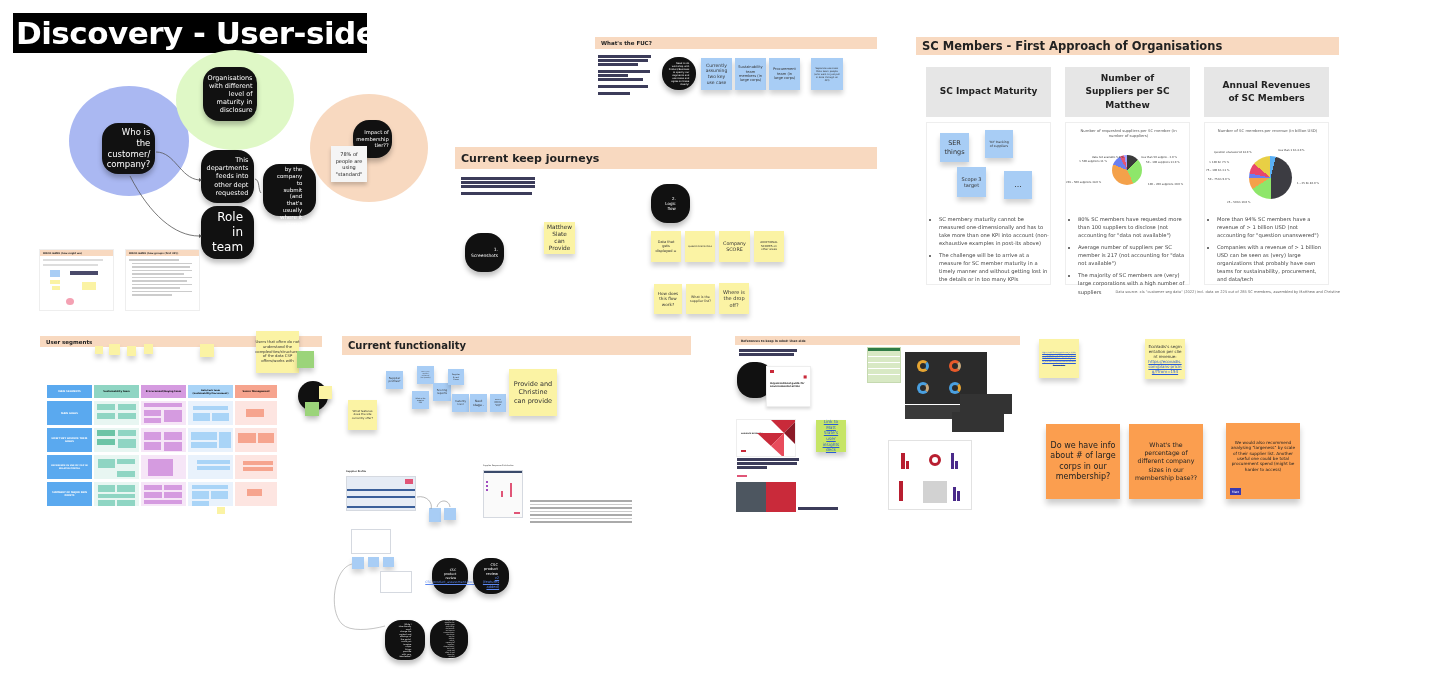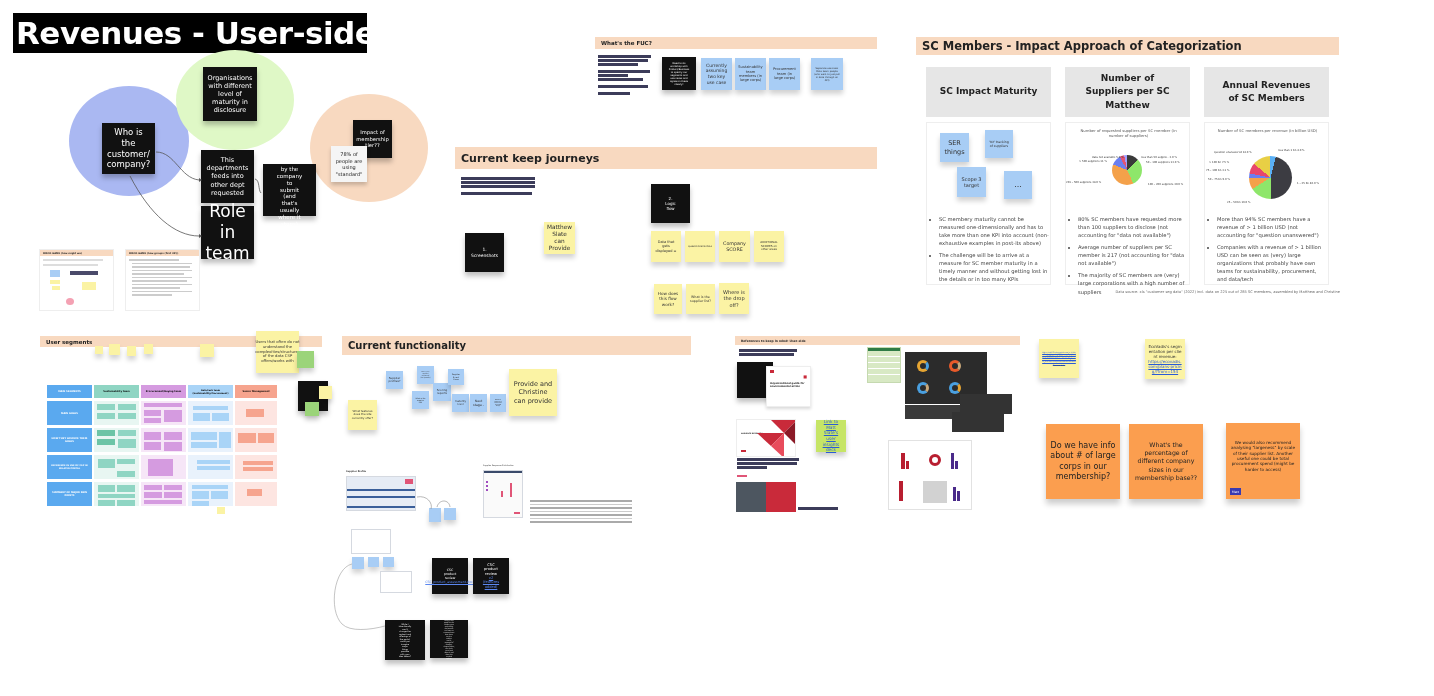--- a/index.html
+++ b/index.html
@@ -8,23 +8,24 @@
     font-family: "DejaVu Sans", "Liberation Sans", sans-serif; position: relative;
   }
   .abs { position: absolute; }
   .board-title {
     left: 13px; top: 13px; width: 354px; height: 40px; background: #000;
     color: #fff; font-weight: bold; font-size: 31px; line-height: 40px; padding-left: 3px;
     letter-spacing: -0.5px; white-space: nowrap; overflow: hidden;
   }
   .circle { border-radius: 50%; }
   .sticky-black {
-    background: #111; color: #fff; text-align: center; display: flex; align-items: center;
+    background: #111; color: #fff; text-align: right; display: flex; align-items: center;
     justify-content: center; box-shadow: 0 4px 5px rgba(0,0,0,0.25); padding: 15px;
     line-height: 1.25;
+    border-radius: 16px;
   }
   .sticky-white {
     background: #f5f5f5; color: #222; text-align: center; display: flex; align-items: center;
     justify-content: center; box-shadow: 0 3px 4px rgba(0,0,0,0.2); padding: 2px; line-height: 1.3;
   }
   .sticky-yellow {
     background: #fbf3a4; color: #333; text-align: center; display: flex; align-items: center;
     justify-content: center; box-shadow: 0 4px 5px rgba(0,0,0,0.18); padding: 3px; line-height: 1.25;
   }
   .sticky-blue {
@@ -52,31 +53,31 @@
   .cat-body { background: #fff; border: 1px solid #eee; }
   .bullets { font-size: 5.2px; color: #444; line-height: 1.55; padding-left: 8px; }
   .bullets li { margin-bottom: 4px; }
   .seg-cell { position: absolute; }
   .pie-label { position: absolute; font-size: 2.6px; color: #333; white-space: nowrap; }
   .gray-screenshot { background: #f1f3f6; border: 1px solid #d5d9e0; }
 </style>
 </head>
 <body>
 
-<div class="abs board-title">Revenues - User-side</div>
+<div class="abs board-title">Discovery - User-side</div>
 
 <div class="abs circle" style="left:69px;top:86px;width:120px;height:110px;background:#aab8f2;"></div>
 <div class="abs circle" style="left:176px;top:50px;width:118px;height:100px;background:#dff8c6;"></div>
 <div class="abs circle" style="left:310px;top:94px;width:118px;height:108px;background:#f8d9c0;"></div>
 
 <div class="abs sticky-black" style="left:203px;top:67px;width:54px;height:54px;font-size:6.5px;">Organisations with different level of maturity in disclosure</div>
 <div class="abs sticky-black" style="left:102px;top:123px;width:53px;height:51px;font-size:8.5px;">Who is the customer/ company?</div>
 <div class="abs sticky-black" style="left:201px;top:150px;width:53px;height:53px;font-size:6.5px;">This departments feeds into other dept requested</div>
 <div class="abs sticky-black" style="left:263px;top:164px;width:53px;height:52px;font-size:5.5px;">Suppliers - asked by the company to submit (and that's usually where it stops)</div>
-<div class="abs sticky-black" style="left:201px;top:206px;width:53px;height:53px;font-size:17px;">Role in team</div>
+<div class="abs sticky-black" style="left:201px;top:206px;width:53px;height:53px;font-size:12px;">Role in team</div>
 <div class="abs sticky-black" style="left:353px;top:120px;width:39px;height:38px;font-size:5.2px;">Impact of membership tier??</div>
 <div class="abs sticky-white" style="left:331px;top:146px;width:36px;height:36px;font-size:5px;">78% of people are using "standard"</div>
 
 <svg class="abs" style="left:0;top:0;" width="330" height="260">
   <path d="M156 152 C 175 152, 180 178, 199 180" stroke="#555" stroke-width="0.8" fill="none"></path>
   <polygon points="199,178 202,180 199,182" fill="#555"></polygon>
   <path d="M130 176 C 150 215, 175 236, 199 236" stroke="#555" stroke-width="0.8" fill="none"></path>
   <polygon points="199,234 202,236 199,238" fill="#555"></polygon>
   <path d="M255 179 C 260 180, 258 190, 261 193" stroke="#555" stroke-width="0.8" fill="none"></path>
 </svg>
@@ -135,21 +136,21 @@
 <div class="abs sticky-yellow" style="left:544px;top:222px;width:31px;height:32px;font-size:5.8px;">Matthew Slate can Provide</div>
 <div class="abs sticky-black" style="left:651px;top:184px;width:39px;height:39px;font-size:4px;">2. Logic flow</div>
 <div class="abs sticky-yellow" style="left:651px;top:231px;width:30px;height:31px;font-size:3.5px;">Data that gets displayed =</div>
 <div class="abs sticky-yellow" style="left:685px;top:231px;width:30px;height:31px;font-size:2.5px;">Questionnaire data</div>
 <div class="abs sticky-yellow" style="left:719px;top:231px;width:31px;height:31px;font-size:4.8px;">Company SCORE</div>
 <div class="abs sticky-yellow" style="left:754px;top:231px;width:30px;height:31px;font-size:2.8px;">ADDITIONAL SCORES on other areas</div>
 <div class="abs sticky-yellow" style="left:654px;top:284px;width:28px;height:30px;font-size:4.2px;">How does this flow work?</div>
 <div class="abs sticky-yellow" style="left:686px;top:284px;width:29px;height:30px;font-size:3.3px;">What is the supplier list?</div>
 <div class="abs sticky-yellow" style="left:719px;top:283px;width:30px;height:31px;font-size:5px;">Where is the drop off?</div>
 
-<div class="abs section-header" style="left:916px;top:37px;width:423px;height:18px;font-size:11.5px;">SC Members - Impact Approach of Categorization</div>
+<div class="abs section-header" style="left:916px;top:37px;width:423px;height:18px;font-size:11.5px;">SC Members - First Approach of Organisations</div>
 
 <div class="abs cat-head" style="left:926px;top:67px;width:125px;height:50px;">SC Impact Maturity</div>
 <div class="abs cat-head" style="left:1065px;top:67px;width:125px;height:50px;padding:0 12px;">Number of Suppliers per SC Matthew</div>
 <div class="abs cat-head" style="left:1204px;top:67px;width:125px;height:50px;padding:0 18px;">Annual Revenues of SC Members</div>
 
 <div class="abs cat-body" style="left:926px;top:122px;width:125px;height:163px;">
   <div class="abs sticky-blue" style="left:13px;top:10px;width:29px;height:29px;font-size:6.5px;">SER things</div>
   <div class="abs sticky-blue" style="left:58px;top:7px;width:28px;height:28px;font-size:3.2px;">YoY tracking of suppliers</div>
   <div class="abs sticky-blue" style="left:30px;top:44px;width:29px;height:30px;font-size:5px;">Scope 3 target</div>
   <div class="abs sticky-blue" style="left:77px;top:48px;width:28px;height:28px;font-size:8px;">...</div>

